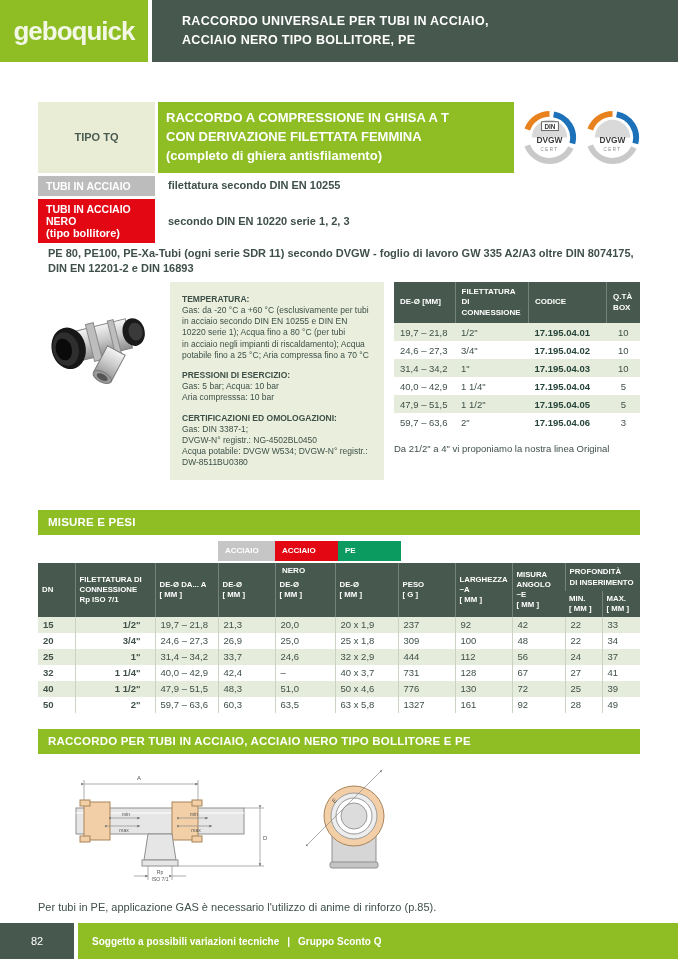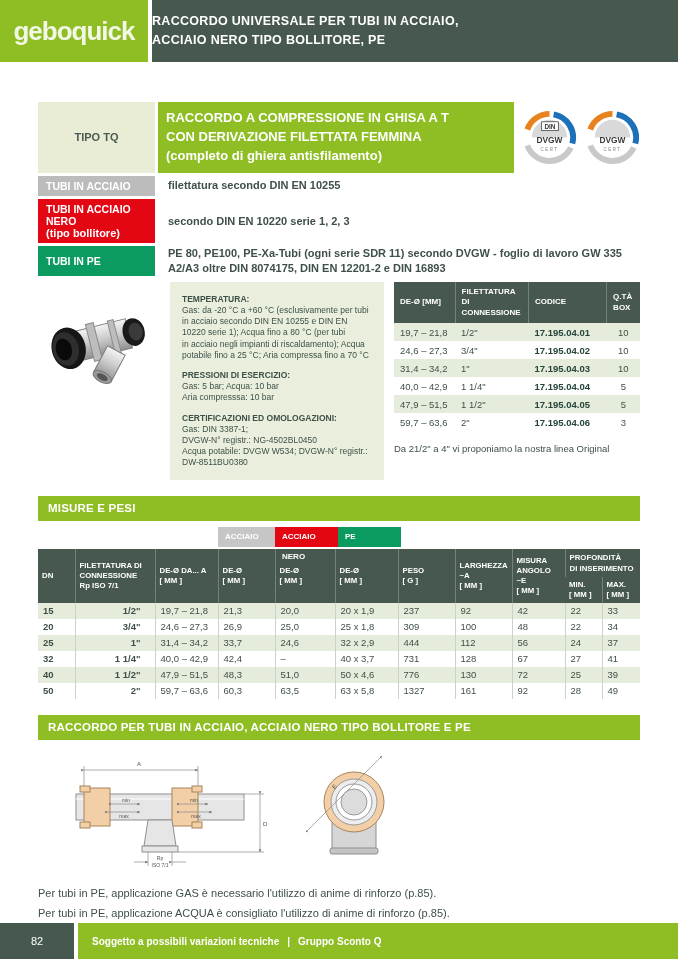--- a/index.html
+++ b/index.html
@@ -16,21 +16,21 @@
   *{box-sizing:border-box;margin:0;padding:0}
   body{width:678px;height:959px;background:#fff;font-family:"Liberation Sans",sans-serif;
        display:flex;flex-direction:column;overflow:hidden}
   .main{flex:1 1 auto;overflow:hidden}
 
   
   .header{display:flex;height:62px;gap:4px}
   .logo-block{width:148px;background:var(--green);display:flex;align-items:center;justify-content:center}
   .logo{color:#F3F7E6;font-size:26px;font-weight:bold;letter-spacing:-1px}
   .title-block{flex:1;background:var(--dark);color:#fff;display:flex;flex-direction:column;
-               justify-content:center;font-weight:bold;font-size:12.5px;
+               justify-content:center;padding-left:30px;font-weight:bold;font-size:12.5px;
                line-height:1.5;letter-spacing:.3px}
 
   .content{padding:0 38px}
 
   
   .type-section{margin-top:40px}
   .tipo-row{display:flex;gap:3px;margin-bottom:3px}
   .tipo-cell{width:117px;flex:none;background:var(--tipo);color:#4A5B52;font-weight:bold;
              font-size:11px;display:flex;align-items:center;justify-content:center}
   .heading-cell{width:356px;flex:none;background:var(--green);color:#fff;font-weight:bold;
@@ -62,21 +62,21 @@
   .codtable th:first-child{border-left:none}
   .codtable td{font-size:9.5px;color:var(--txt);padding:3.5px 6px}
   .codtable tbody tr:nth-child(odd){background:var(--rowalt)}
   .codtable td.code{font-weight:bold;color:#25443A}
   .codtable td:last-child{text-align:center}
   .cod-note{font-size:9.5px;color:var(--txt);margin-top:12px}
 
   
   .section-bar{height:25px;background:var(--green);color:#fff;font-weight:bold;font-size:11.5px;
                line-height:25px;padding-left:10px;letter-spacing:.2px}
-  .misure-bar{margin-top:16px}
+  .misure-bar{margin-top:30px}
   .bottom-bar{margin-top:16px}
 
   
   .mat-labels{display:flex;margin-top:6px;margin-left:180px;height:20px}
   .mat{font-size:8px;font-weight:bold;color:#fff;line-height:20px;padding-left:7px}
   .mat.gray{width:57px;background:#C6C6C6}
   .mat.red{width:63px;background:var(--red)}
   .mat.green{width:63px;background:var(--pe)}
   .mtable{width:602px;border-collapse:collapse;table-layout:fixed;margin-top:2px}
   .mtable th{background:var(--dark);color:#fff;font-size:7.8px;font-weight:bold;text-align:left;
@@ -167,23 +167,20 @@
             <div class="ttext">filettatura secondo DIN EN 10255</div>
           </div>
           <div class="trow">
             <div class="tlabel red">
               <span>TUBI IN ACCIAIO NERO</span>
               <span class="sub">(tipo bollitore)</span>
             </div>
             <div class="ttext">secondo DIN EN 10220 serie 1, 2, 3</div>
           </div>
           <div class="trow">
-            <div class="tlabel green">
-              <span>TUBI IN PE</span>
-            </div>
             <div class="ttext">PE 80, PE100, PE-Xa-Tubi (ogni serie SDR 11) secondo DVGW - foglio di lavoro GW 335 A2/A3 oltre DIN 8074175, DIN EN 12201-2 e DIN 16893</div>
           </div>
         </div>
     </div>
 
     <div class="cols">
       <div class="photo-col">
         <svg viewBox="0 0 122 130" width="122" height="130">
           <defs>
             <linearGradient id="met" x1="0" y1="0" x2="0" y2="1">

